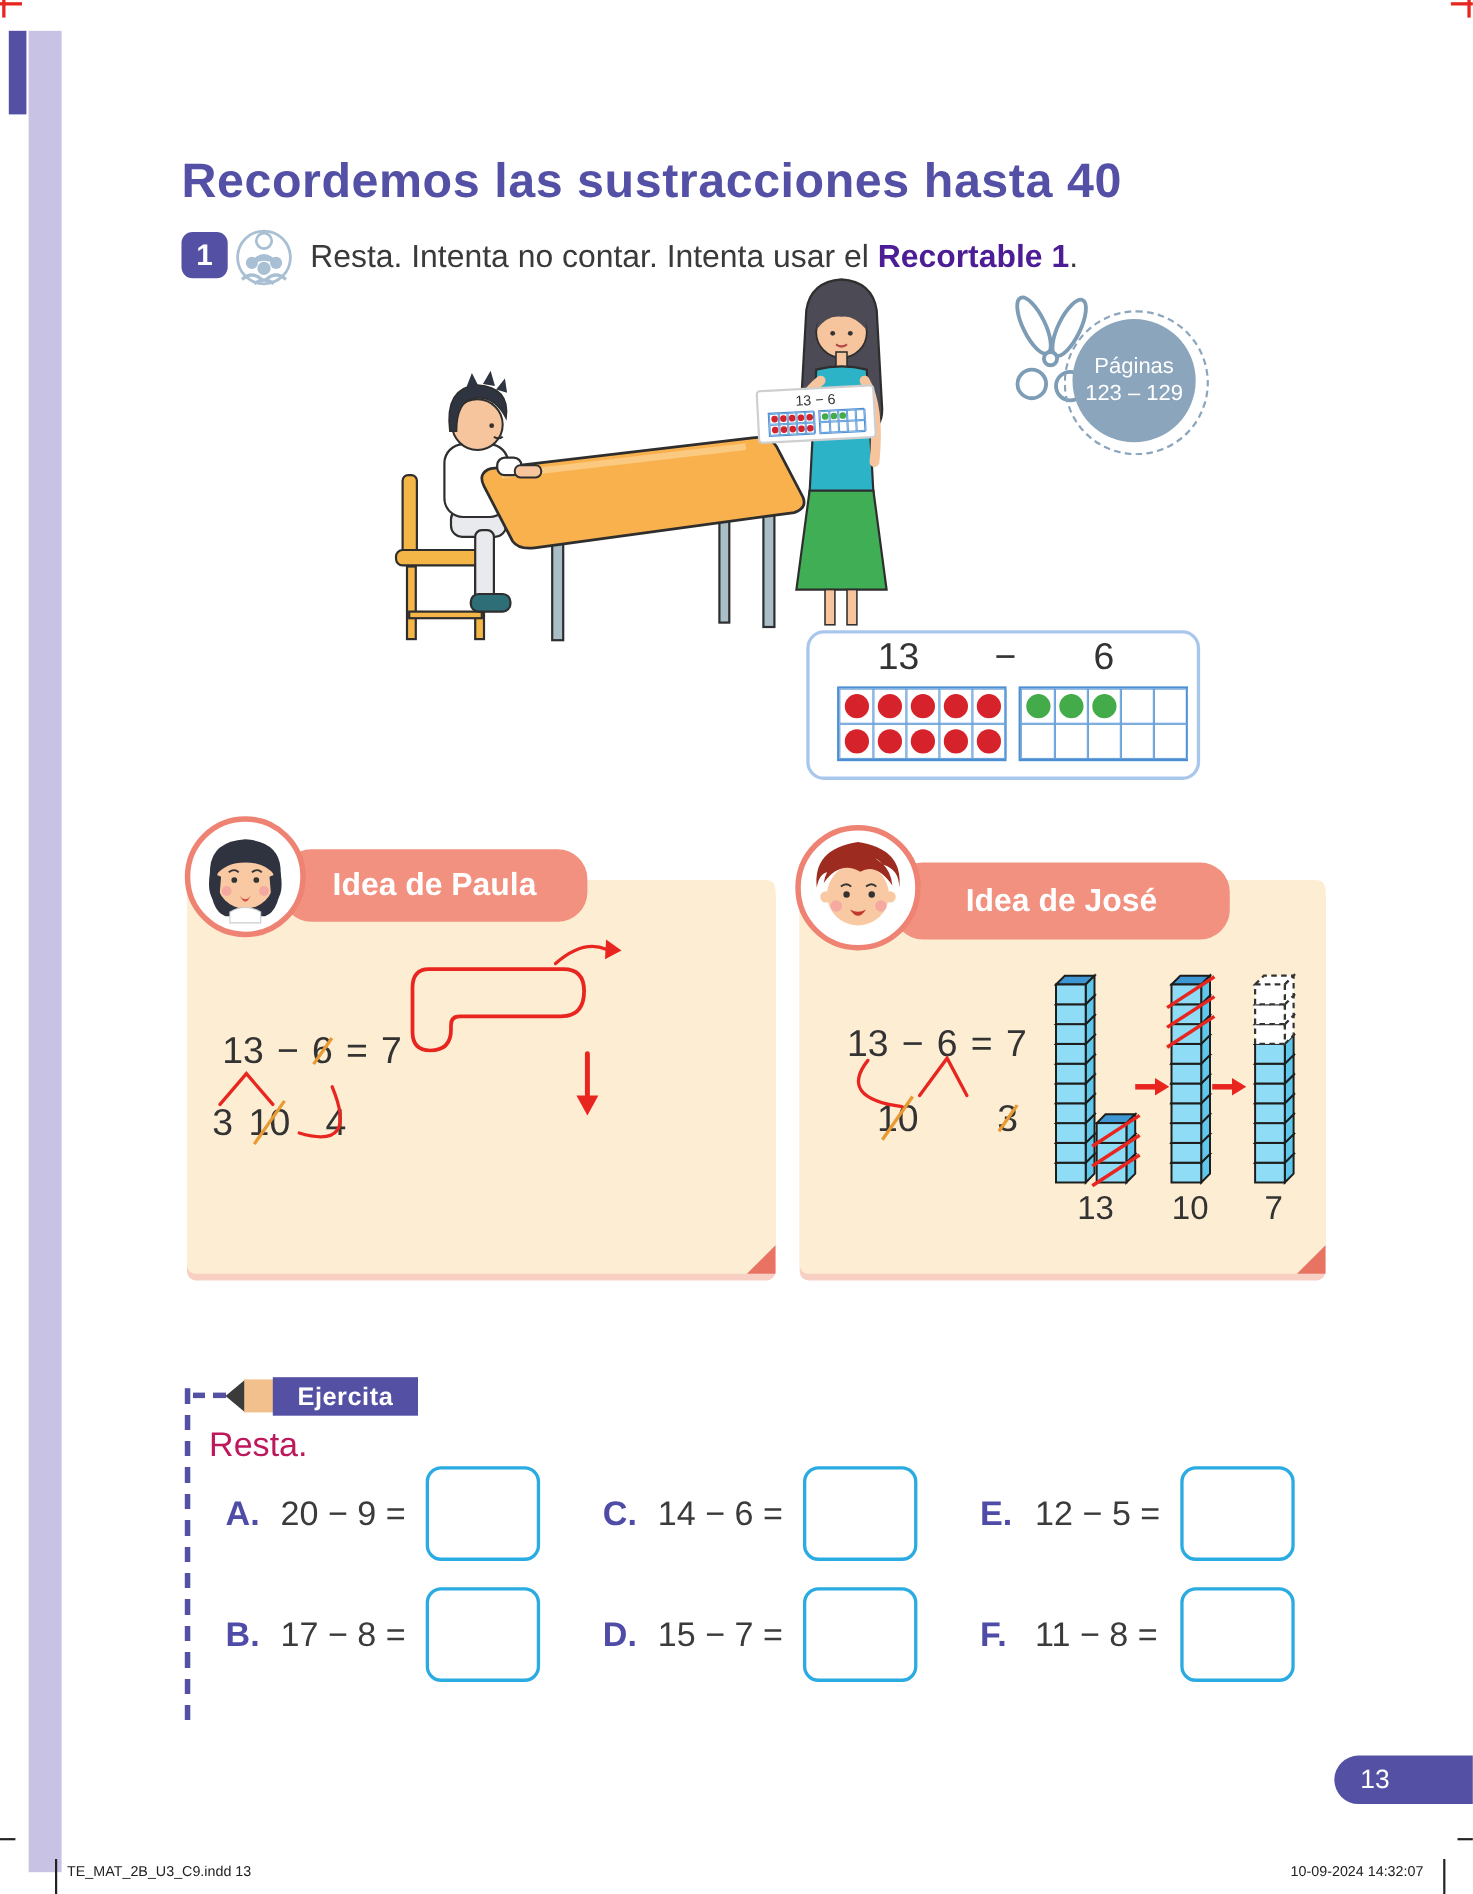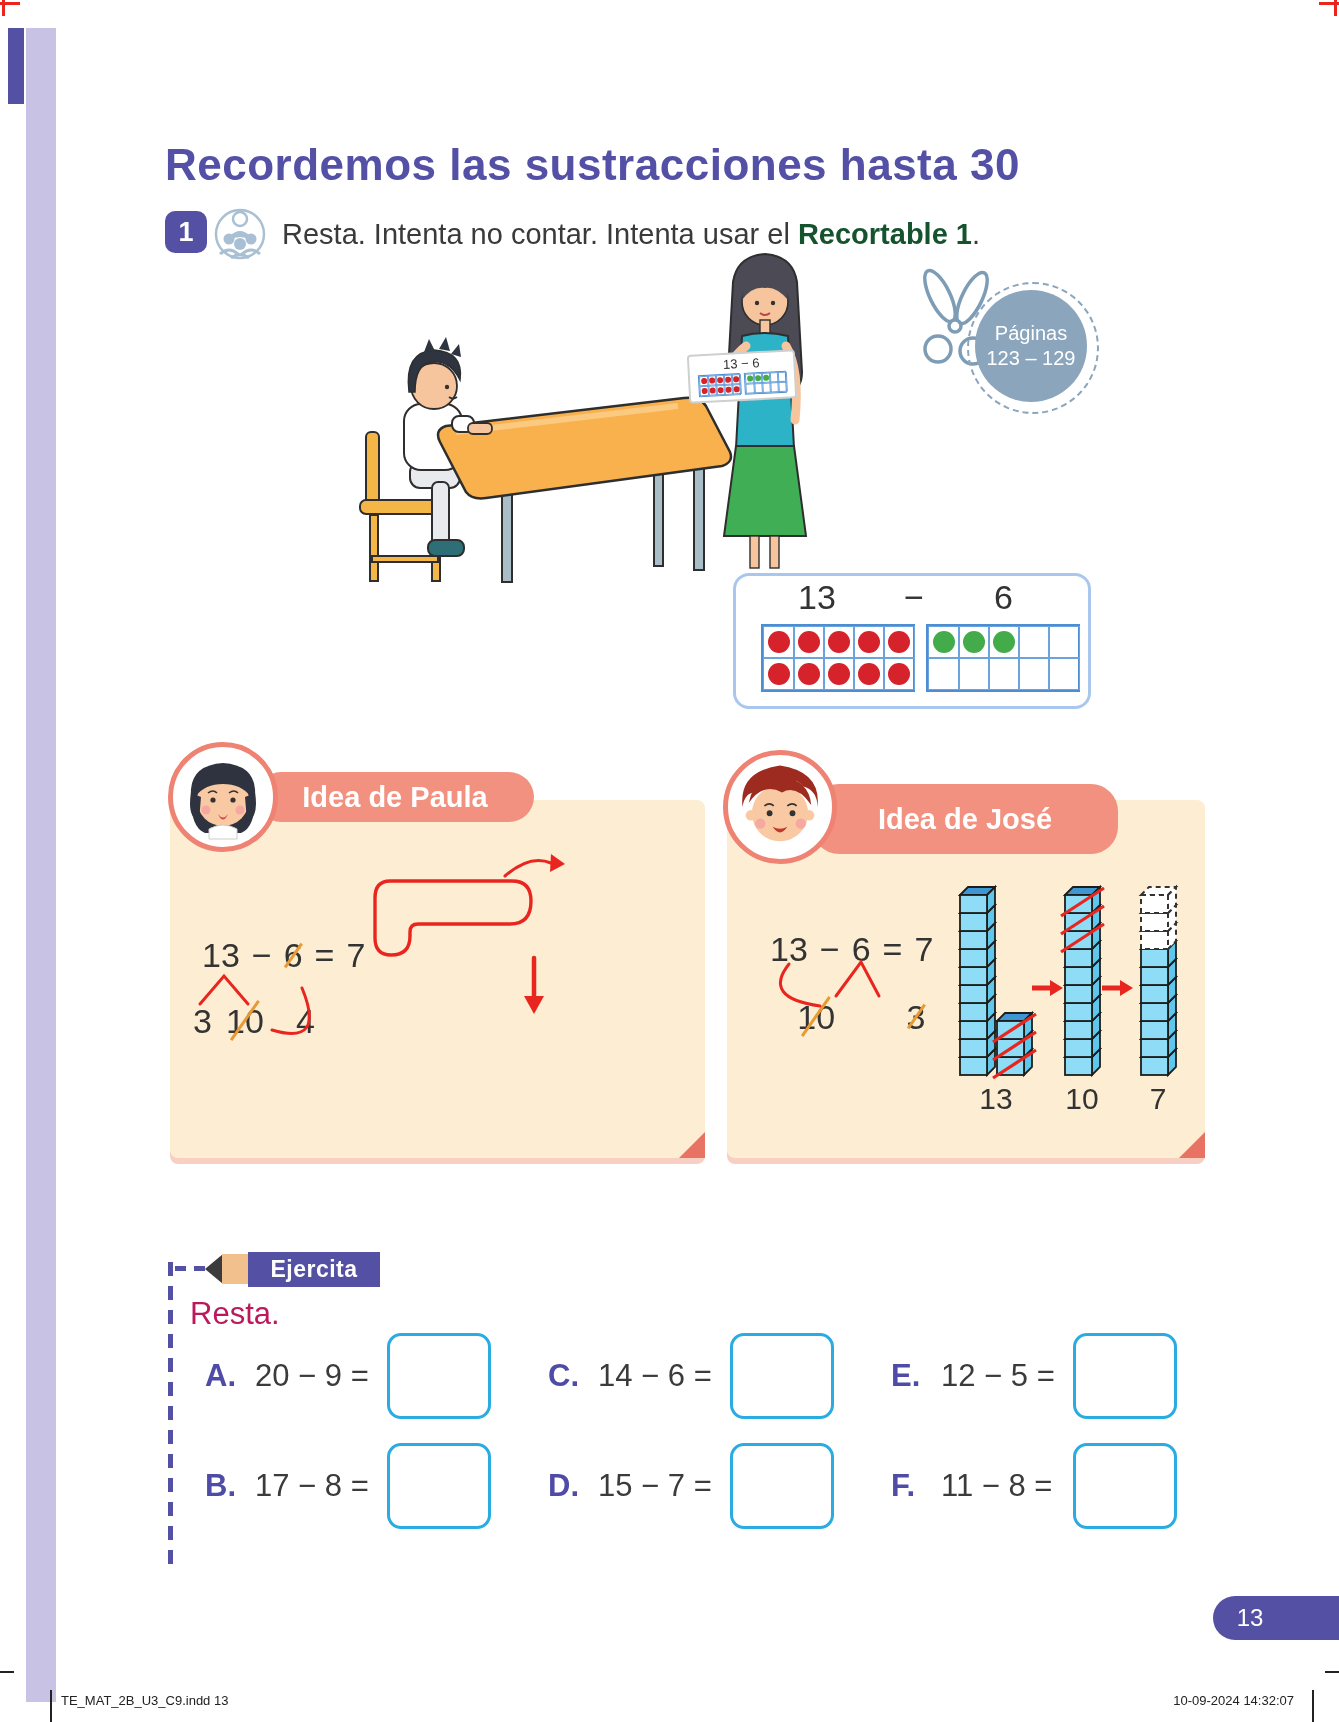--- a/index.html
+++ b/index.html
@@ -11,21 +11,21 @@
   .bar-dark{left:8px;top:28px;width:16px;height:76px;background:#5451a5}
   .bar-lav{left:26px;top:28px;width:30px;height:1674px;background:#c8c2e4}
   .crop{background:#e8261f}
   .cropk{background:#222}
 
   
   .page-title{left:165px;top:140px;font-size:44px;font-weight:bold;color:#5350a6;letter-spacing:.5px}
   .num-badge{left:165px;top:211px;width:42px;height:42px;background:#5451a5;border-radius:10px;
              color:#fff;font-size:27px;font-weight:bold;display:flex;align-items:center;justify-content:center}
   .instruction{left:282px;top:218px;font-size:29px;color:#3a3a3a}
-  .instruction b{color:#14532d}
+  .instruction b{color:#4c1d95}
 
   
   .pages-circle{left:975px;top:290px;width:112px;height:112px;border-radius:50%;background:#8ba5bd;
                 display:flex;flex-direction:column;align-items:center;justify-content:center;color:#fff;z-index:2}
   .pages-circle div{font-size:20px;line-height:25px}
   .pages-ring{left:967px;top:282px;width:128px;height:128px;border-radius:50%;border:2.5px dashed #8ba5bd;z-index:1}
 
   
   .main-card{left:733px;top:573px;width:352px;height:130px;background:#fff;border:3px solid #a9c7ec;
              border-radius:16px;z-index:3}
@@ -92,21 +92,21 @@
 <div class="abs crop" style="left:1319px;top:2px;width:20px;height:3px"></div>
 <div class="abs crop" style="left:1334px;top:0;width:3px;height:16px"></div>
 <div class="abs bar-dark"></div>
 <div class="abs bar-lav"></div>
 <div class="abs cropk" style="left:0;top:1671px;width:14px;height:2px"></div>
 <div class="abs cropk" style="left:1325px;top:1671px;width:14px;height:2px"></div>
 <div class="abs cropk" style="left:50px;top:1690px;width:2px;height:32px"></div>
 <div class="abs cropk" style="left:1312px;top:1690px;width:2px;height:32px"></div>
 
 
-<div class="abs page-title">Recordemos las sustracciones hasta 30</div>
+<div class="abs page-title">Recordemos las sustracciones hasta 40</div>
 <div class="abs num-badge">
     <span>1</span>
   </div>
 <svg class="abs" style="left:212px;top:206px" width="56" height="56" viewBox="0 0 56 56">
   <circle cx="28" cy="28" r="24" fill="none" stroke="#a9bfd4" stroke-width="2.5"></circle>
   <circle cx="28" cy="13" r="7" fill="#fff" stroke="#a9bfd4" stroke-width="2.5"></circle>
   <path d="M18,30 Q28,20 38,30 L38,34 Q28,28 18,34 Z" fill="#a9bfd4"></path>
   <circle cx="17" cy="33" r="5.5" fill="#a9bfd4"></circle>
   <circle cx="39" cy="33" r="5.5" fill="#a9bfd4"></circle>
   <circle cx="28" cy="38" r="6" fill="#a9bfd4"></circle>
@@ -239,21 +239,21 @@
       <div class="cell"></div>
       <div class="cell"></div>
       <div class="cell"></div>
     </div>
 </div>
 
 
 <div class="abs idea-box" style="left:170px;top:800px;width:535px;height:358px">
   <div class="fold"></div>
 </div>
-<div class="abs pill" style="left:256px;top:772px;width:278px;height:50px">
+<div class="abs pill" style="left:256px;top:772px;width:278px;height:66px">
     <span>Idea de Paula</span>
   </div>
 <div class="abs avatar" style="left:168px;top:742px;width:100px;height:100px">
   <svg width="100" height="100" viewBox="0 0 100 100" style="position:static">
     <path d="M18,42 Q16,80 32,86 L68,86 Q84,80 82,42 Q80,18 50,16 Q20,18 18,42 Z" fill="#2f3340"></path>
     <circle cx="50" cy="53" r="26" fill="#f8c9a2"></circle>
     <path d="M23,49 Q26,24 50,23 Q74,24 77,49 Q68,37 50,37 Q32,37 23,49 Z" fill="#2f3340"></path>
     <path d="M18,46 Q14,70 26,74 L28,50 Z M82,46 Q86,70 74,74 L72,50 Z" fill="#2f3340"></path>
     <circle cx="40" cy="53" r="2.6" fill="#333"></circle>
       <circle cx="60" cy="53" r="2.6" fill="#333"></circle>

